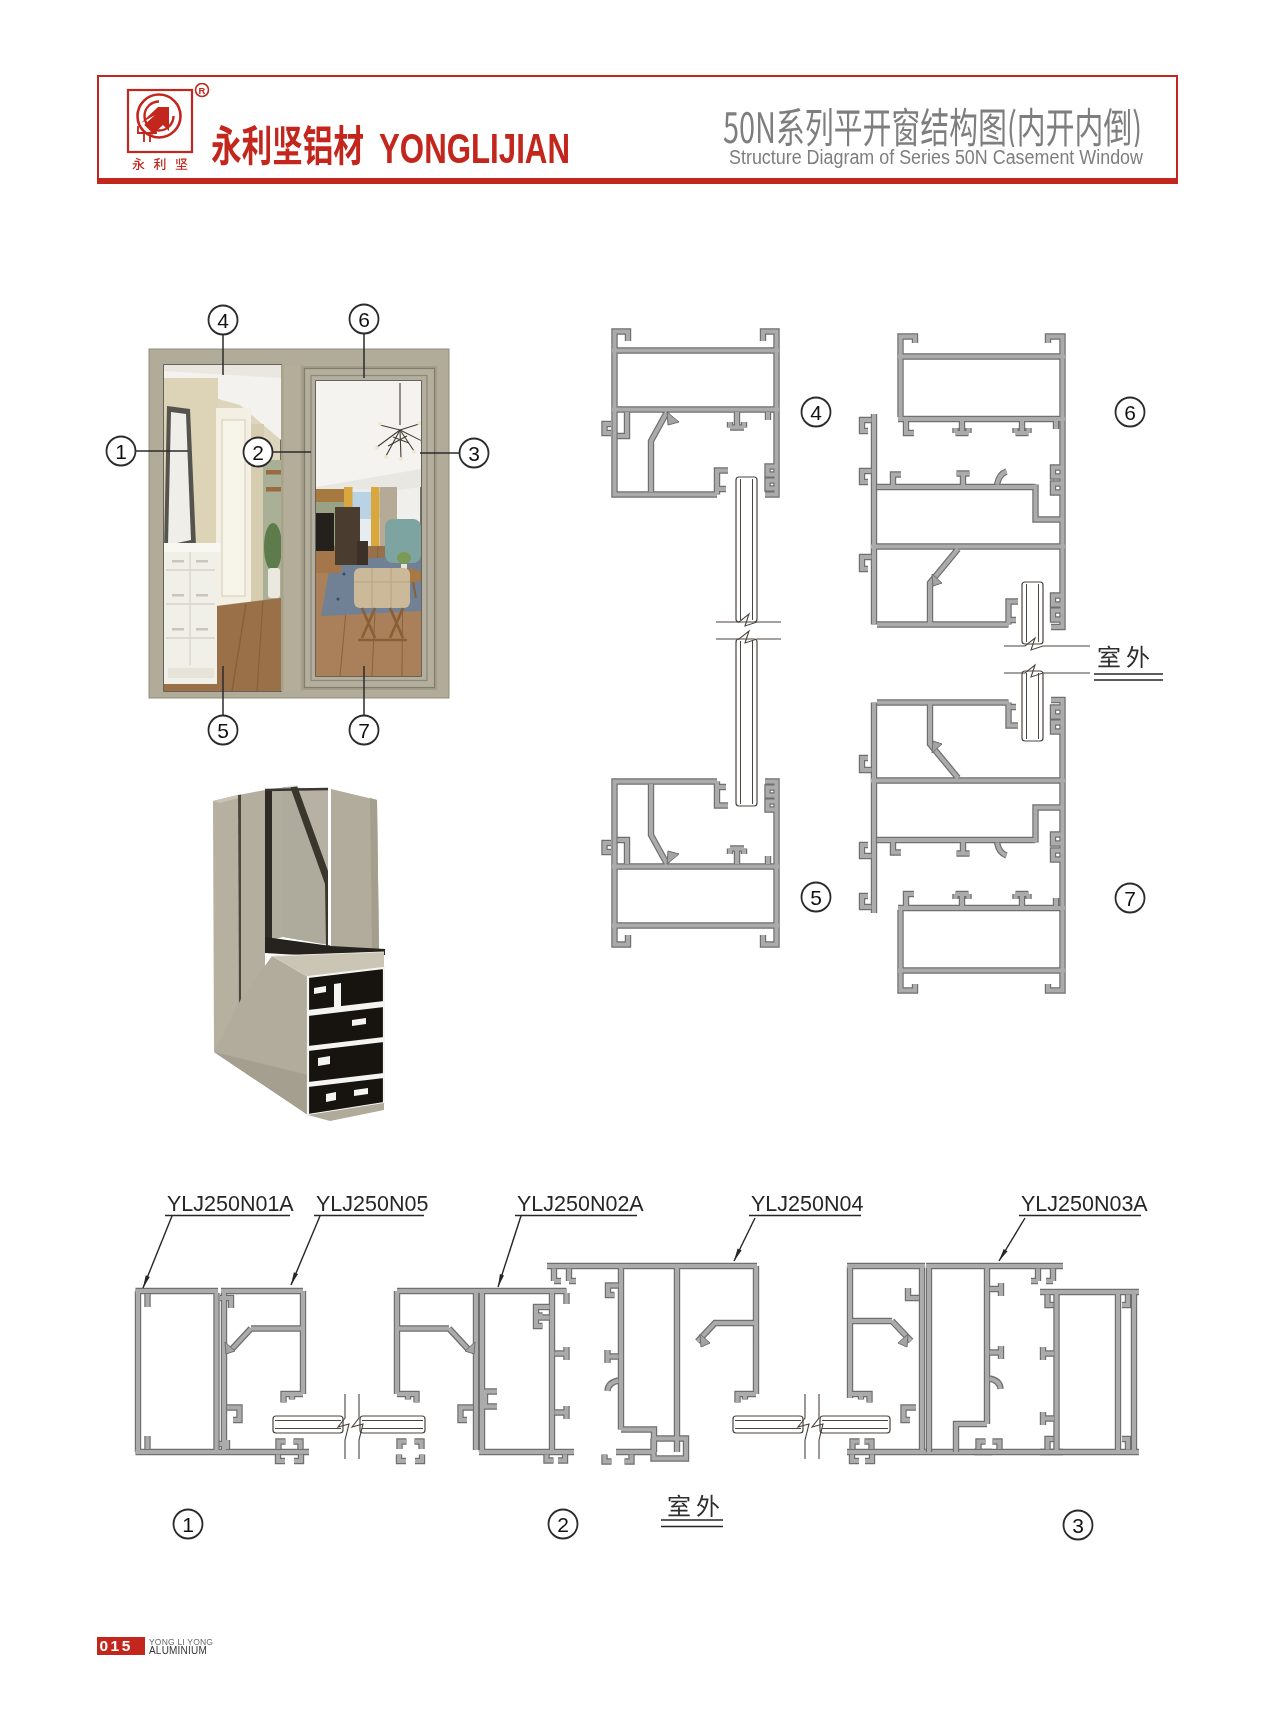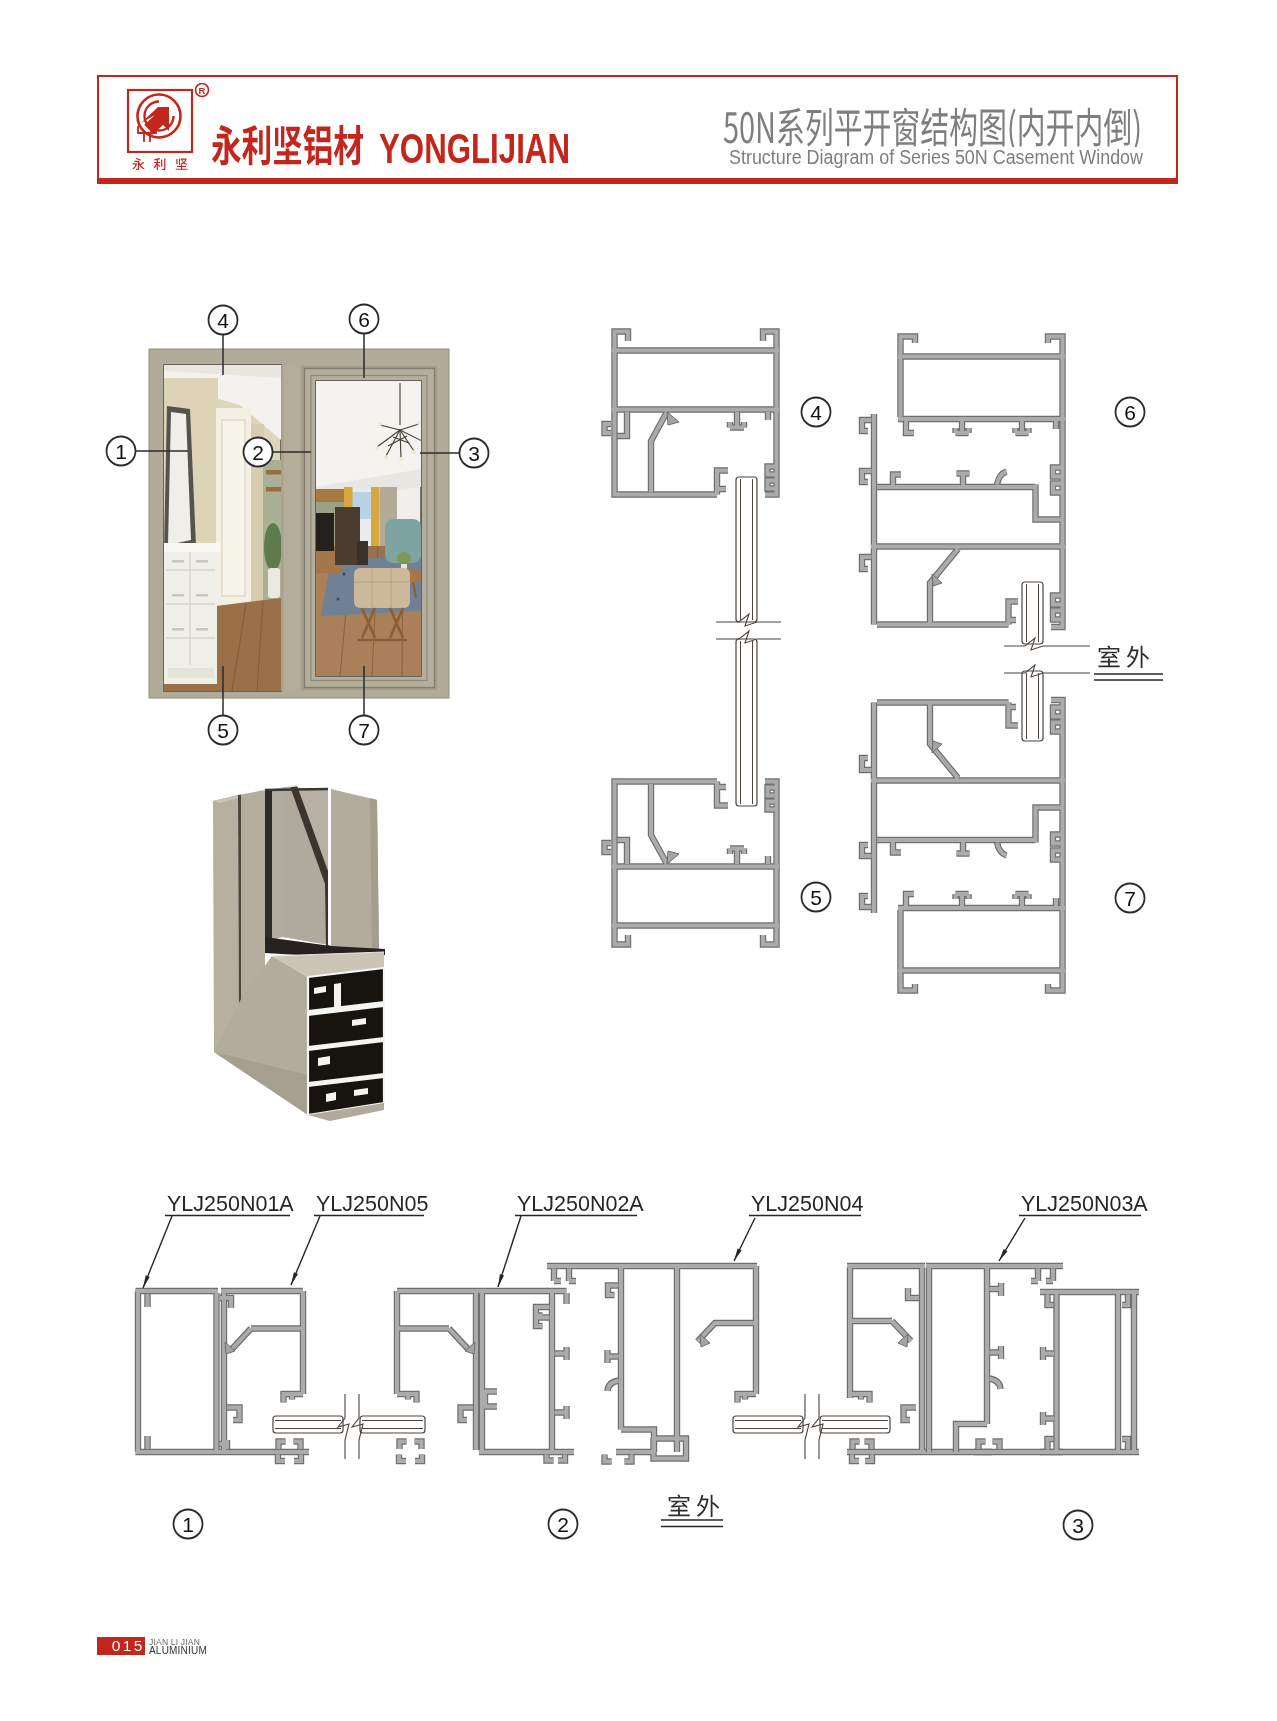--- a/index.html
+++ b/index.html
@@ -450,16 +450,16 @@
       <text class="cn" x="1078" y="1532.5">3</text>
 
 <g transform="translate(667,1515)">
         <path d="M3.6 -5.2V-3.6H11.1V-0.4H1.4V1.2H22.7V-0.4H12.9V-3.6H20.5V-5.2H12.9V-7.7H11.1V-5.2ZM4.6 -7.3C5.3 -7.6 6.4 -7.7 17.9 -8.5C18.5 -8.0 18.9 -7.4 19.3 -7.0L20.7 -8.0C19.7 -9.2 17.6 -11.1 15.9 -12.4L14.6 -11.5C15.2 -11.0 15.9 -10.4 16.6 -9.8L7.3 -9.2C8.6 -10.2 10.0 -11.4 11.3 -12.7H20.0V-14.2H4.2V-12.7H9.0C7.6 -11.3 6.2 -10.2 5.7 -9.8C5.0 -9.3 4.5 -9.0 4.0 -8.9C4.2 -8.5 4.5 -7.6 4.6 -7.3ZM10.4 -19.9C10.8 -19.3 11.1 -18.6 11.4 -18.0H1.7V-13.8H3.4V-16.4H20.5V-13.8H22.3V-18.0H13.4C13.1 -18.7 12.6 -19.7 12.2 -20.4Z M34.5 -20.2C33.7 -16.0 32.1 -12.0 29.9 -9.5C30.4 -9.2 31.1 -8.7 31.5 -8.4C32.8 -10.0 34.0 -12.3 34.9 -14.8H39.5C39.1 -12.2 38.4 -10.0 37.6 -8.1C36.6 -9.0 35.1 -10.0 34.0 -10.8L32.9 -9.6C34.2 -8.7 35.8 -7.5 36.8 -6.5C35.1 -3.4 32.7 -1.2 29.9 0.2C30.4 0.6 31.1 1.3 31.4 1.7C36.6 -1.1 40.3 -6.7 41.6 -16.2L40.4 -16.6L40.0 -16.5H35.5C35.8 -17.6 36.1 -18.7 36.3 -19.8ZM43.7 -20.2V1.9H45.5V-11.2C47.5 -9.6 49.6 -7.6 50.7 -6.2L52.2 -7.5C50.9 -9.0 48.2 -11.3 46.2 -12.9L45.5 -12.4V-20.2Z" fill="#2e2e2e"></path>
       </g>
 <line class="ul" x1="661" y1="1520" x2="723" y2="1520"></line>
       <line class="ul" x1="661" y1="1526.5" x2="723" y2="1526.5"></line>
 </svg>
 
 <div class="abs" style="left:97px;top:1637px;width:48px;height:18px;background:#c3261c"></div>
-<div class="abs" style="left:97px;top:1637px;width:48px;height:28px;color:#fff;font-weight:normal;font-size:15.5px;letter-spacing:2.5px;text-align:right;line-height:18px;text-indent:2.5px">015</div>
-
-<div class="abs" style="left:149px;top:1636.5px;font-size:8.5px;color:#6a6a6a;letter-spacing:0.2px">JIAN LI JIAN</div>
+<div class="abs" style="left:97px;top:1637px;width:48px;height:28px;color:#fff;font-weight:bold;font-size:15.5px;letter-spacing:2.5px;text-align:left;line-height:18px;text-indent:2.5px">015</div>
+
+<div class="abs" style="left:149px;top:1636.5px;font-size:8.5px;color:#6a6a6a;letter-spacing:0.2px">YONG LI YONG</div>
 <div class="abs" style="left:149px;top:1644.5px;font-size:10px;color:#333;font-weight:normal;letter-spacing:0.2px">ALUMINIUM</div>
 </div>
 </body></html>

